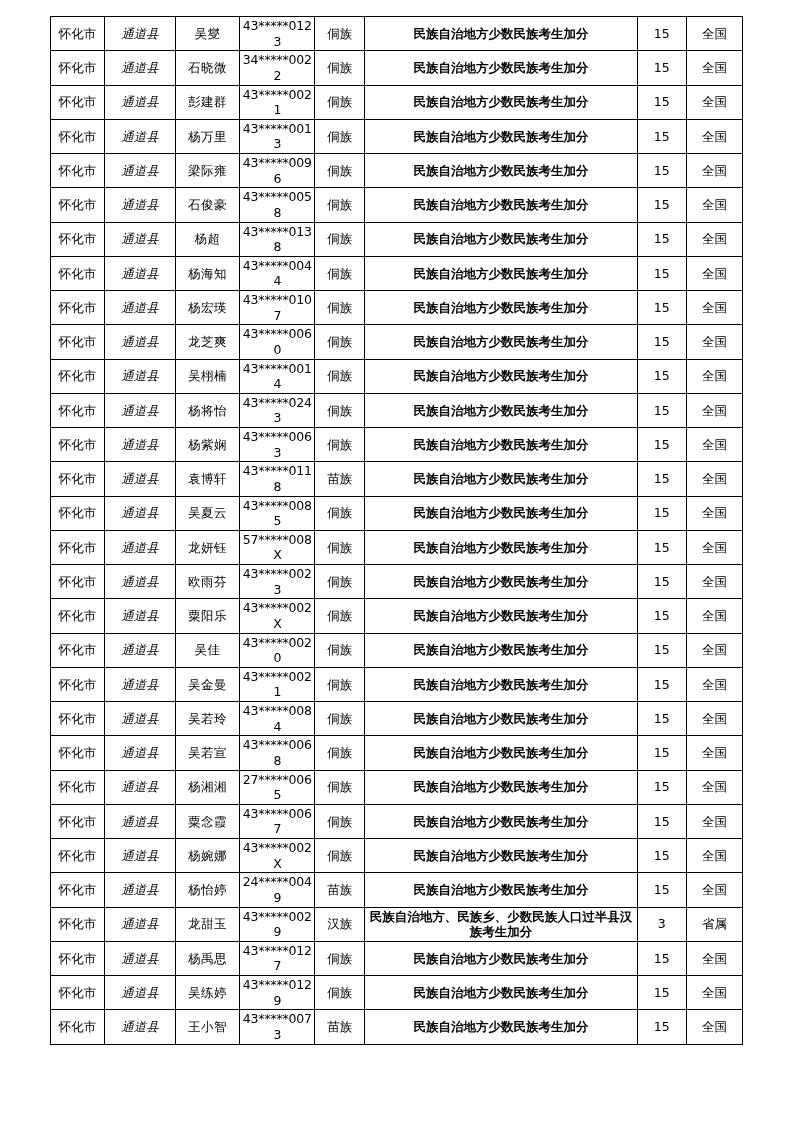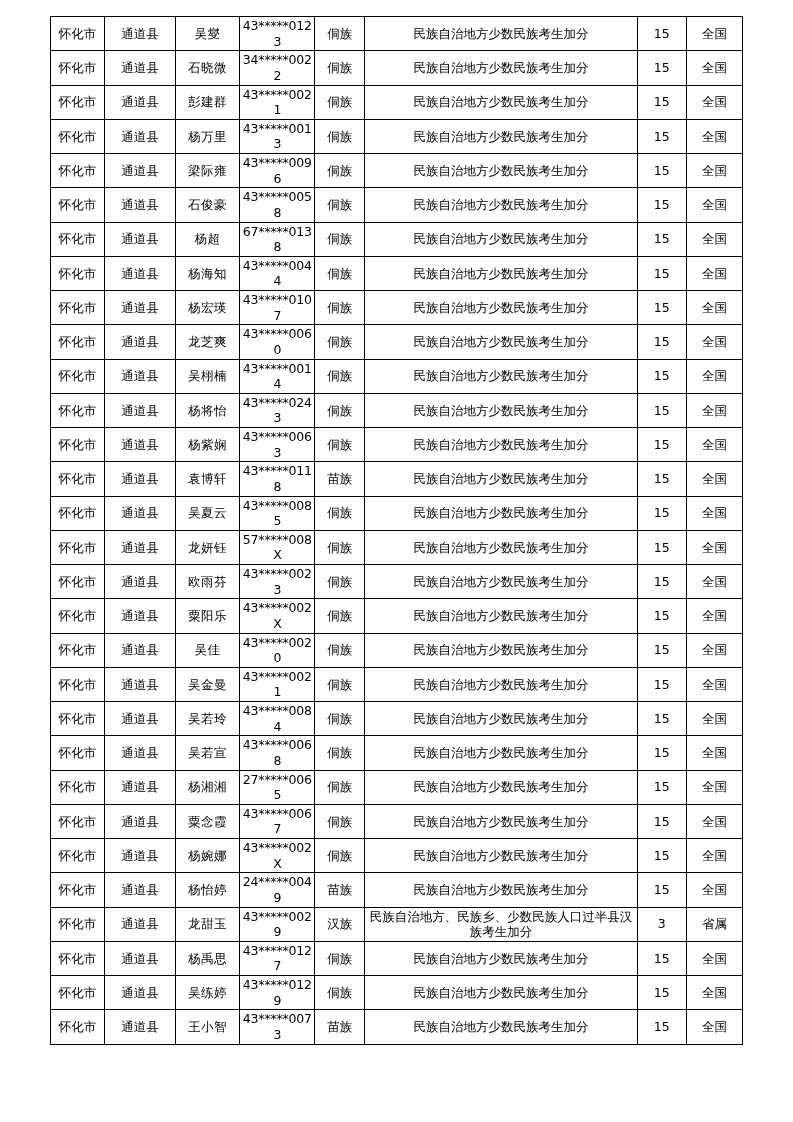--- a/index.html
+++ b/index.html
@@ -44,32 +44,32 @@
   col.c-ethnic { width: 48px; }
   col.c-policy { width: 262px; }
   col.c-score  { width: 47px; }
   col.c-scope  { width: 54px; }
 
   td.city {
     font-size: 12.5px;
     line-height: 1.15;
     letter-spacing: 0;
   }
-  td.county { font-size: 12.5px; }
+  td.county { font-size: 12.5px; font-style: italic; }
   td.name { font-size: 12.5px; letter-spacing: 0.5px; }
   td.id {
     font-size: 10px;
     text-align: left;
     padding-left: 2px;
     line-height: 1.15;
     letter-spacing: -0.2px;
     word-break: break-all;
   }
   td.ethnic { font-size: 12.5px; }
-  td.policy { font-size: 12.5px; line-height: 1.3; }
+  td.policy { font-size: 12.5px; line-height: 1.3; font-weight: bold; }
   td.score { font-size: 12.5px; }
   td.scope { font-size: 12.5px; }
 </style>
 </head>
 <body>
 
 <div class="page">
   <table class="roster">
     <colgroup>
       <col class="c-city">
@@ -139,21 +139,21 @@
           <td class="id">43*****0058</td>
           <td class="ethnic">侗族</td>
           <td class="policy">民族自治地方少数民族考生加分</td>
           <td class="score">15</td>
           <td class="scope">全国</td>
         </tr>
         <tr>
           <td class="city">怀化市</td>
           <td class="county">通道县</td>
           <td class="name">杨超</td>
-          <td class="id">67*****0138</td>
+          <td class="id">43*****0138</td>
           <td class="ethnic">侗族</td>
           <td class="policy">民族自治地方少数民族考生加分</td>
           <td class="score">15</td>
           <td class="scope">全国</td>
         </tr>
         <tr>
           <td class="city">怀化市</td>
           <td class="county">通道县</td>
           <td class="name">杨海知</td>
           <td class="id">43*****0044</td>

